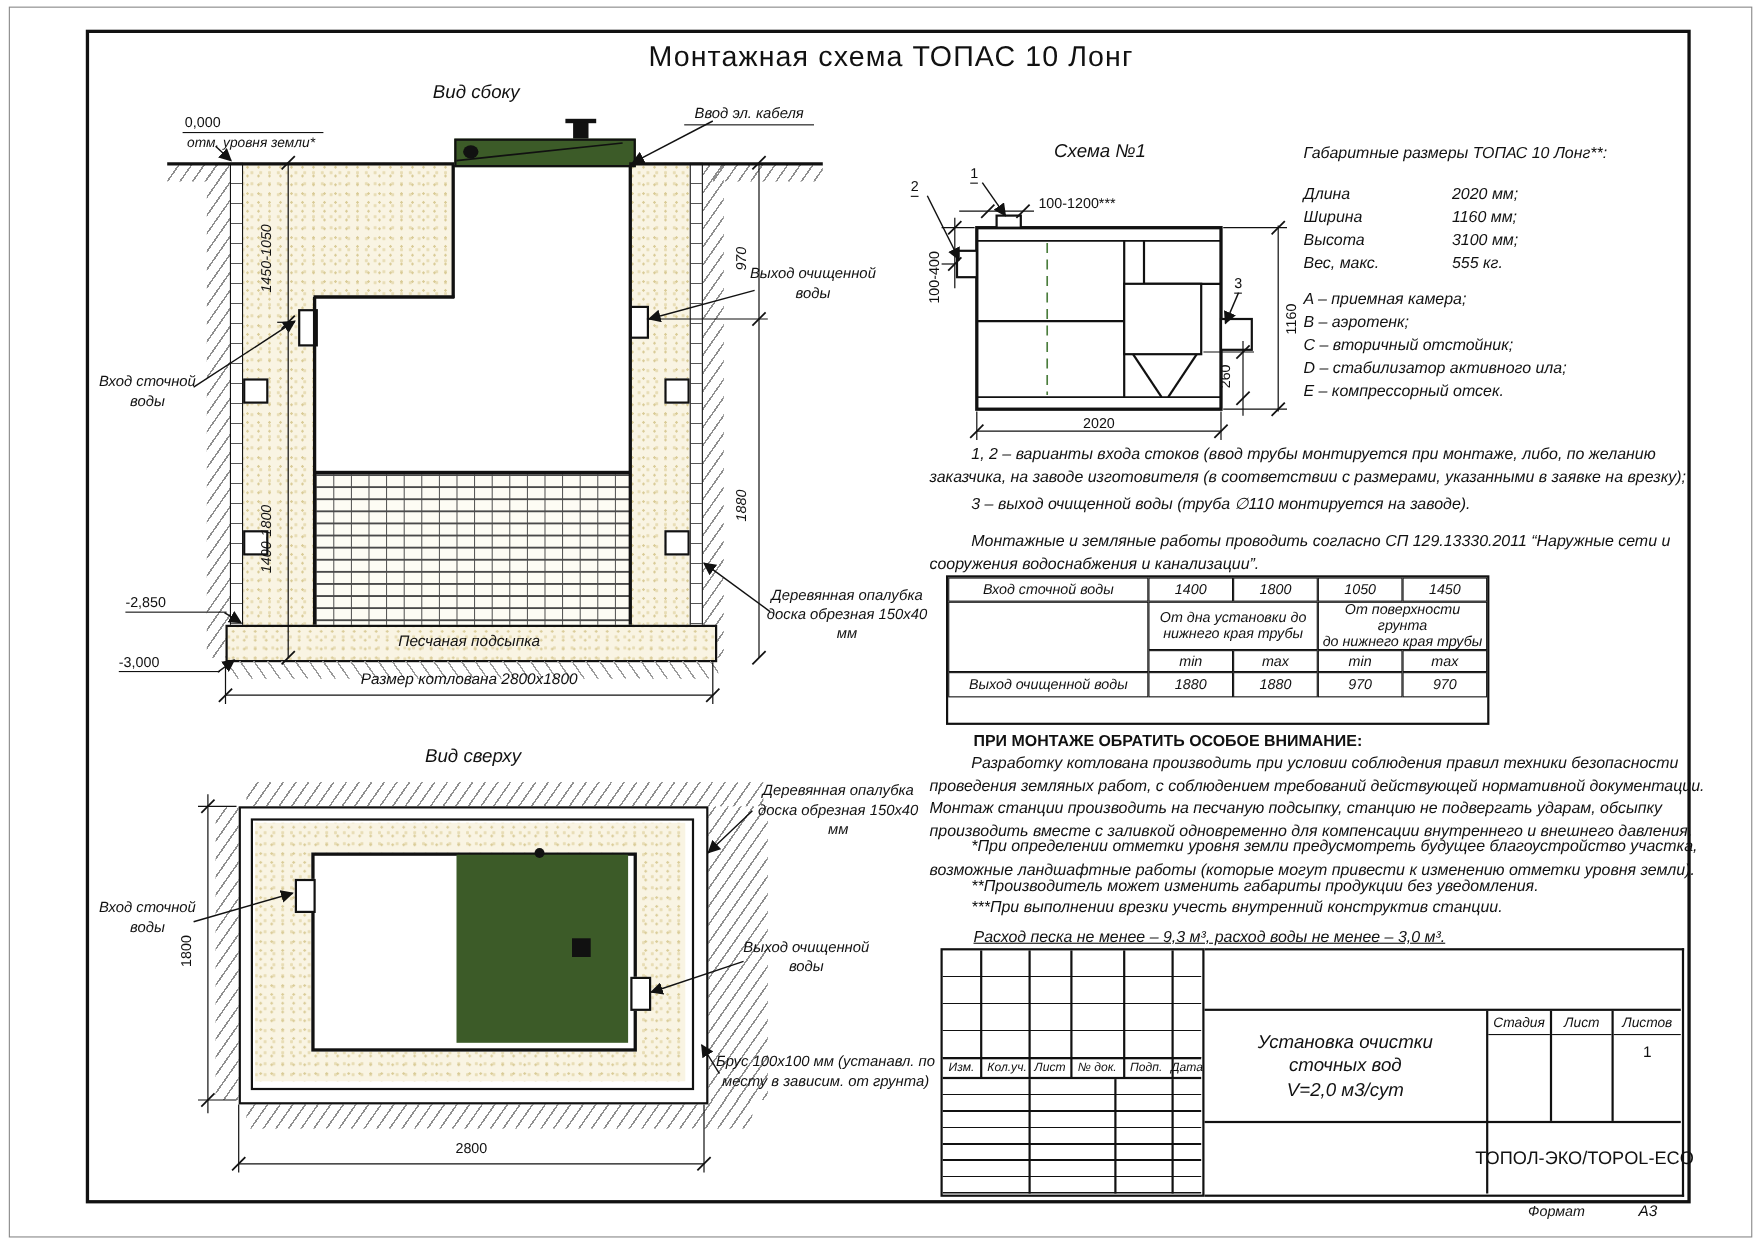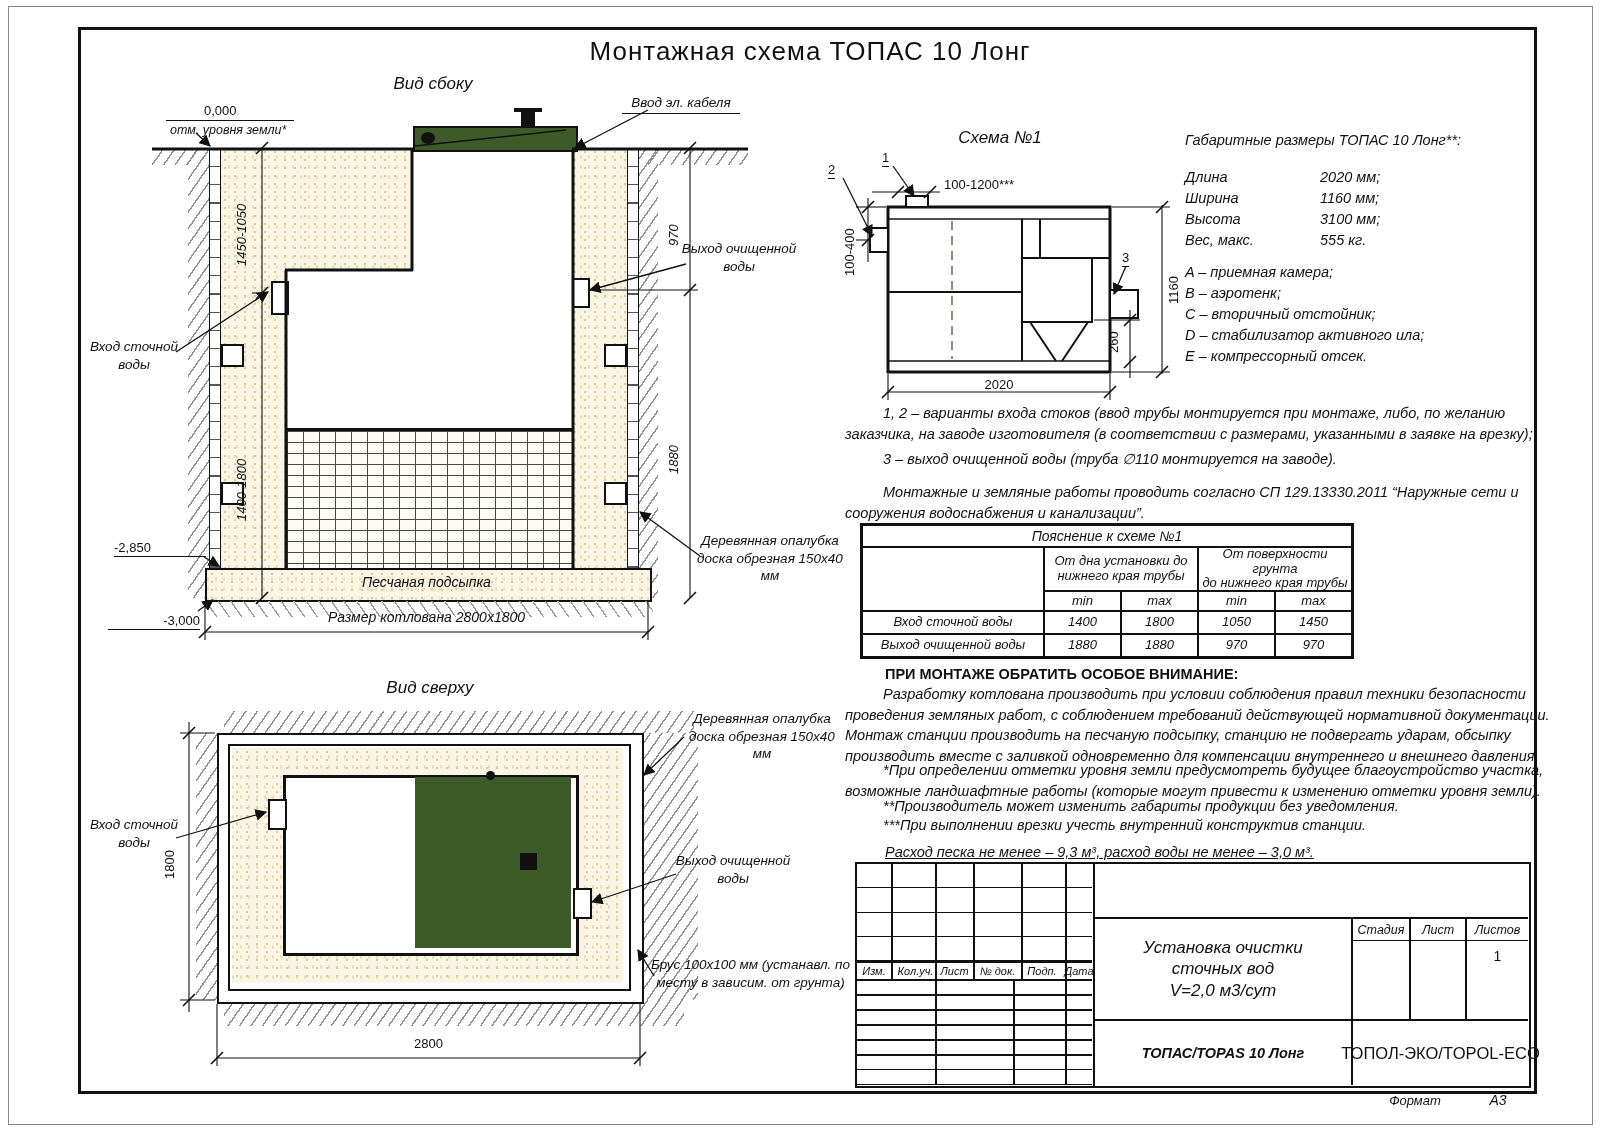--- a/index.html
+++ b/index.html
@@ -63,34 +63,34 @@
 <div class="abs hatch2" style="left:205px;top:601px;width:448px;height:16px;"></div>
 
 <div class="abs blk" style="left:514px;top:108px;width:28px;height:4px;"></div>
 <div class="abs blk" style="left:521px;top:111px;width:14px;height:15px;"></div>
 <div class="abs lid" style="left:413px;top:126px;width:161px;height:22px;"></div>
 <div class="abs blk" style="left:421px;top:132px;width:14px;height:12px;border-radius:50%;"></div>
 
 <div class="abs white" style="left:271px;top:281px;width:14px;height:30px;border:2px solid #111;"></div>
 <div class="abs white" style="left:572px;top:278px;width:14px;height:26px;border:2px solid #111;"></div>
 
-<div class="abs dimt" style="left:168px;top:103px;font-style:normal;margin-left:36px;">0,000</div>
+<div class="abs dimt" style="left:168px;top:103px;font-style:normal;">0,000</div>
 <div class="abs" style="left:166px;top:120px;width:128px;border-top:1.6px solid #111;"></div>
 <div class="abs lab lab-l" style="left:170px;top:122px;font-size:12.5px;">отм. уровня земли*</div>
 <div class="abs lab shelf" style="left:622px;top:94px;width:118px;">Ввод эл. кабеля</div>
 <div class="abs lab" style="left:676px;top:240px;width:126px;">Выход очищенной
 воды</div>
 <div class="abs lab" style="left:82px;top:338px;width:104px;">Вход сточной
 воды</div>
 <div class="abs lab" style="left:694px;top:532px;width:152px;">Деревянная опалубка
 доска обрезная 150х40 мм</div>
 <div class="abs lab" style="left:205px;top:573px;width:443px;font-size:14px;">Песчаная подсыпка</div>
 <div class="abs lab" style="left:205px;top:608px;width:443px;font-size:14px;">Размер котлована 2800х1800</div>
 <div class="abs dimt shelf" style="left:114px;top:540px;width:92px;font-style:normal;">-2,850</div>
-<div class="abs dimt shelf" style="left:108px;top:613px;width:92px;font-style:normal;text-align:right;">-3,000</div>
+<div class="abs dimt shelf" style="left:108px;top:594px;width:92px;font-style:normal;">-3,000</div>
 <div class="abs dimt vt" style="left:234px;top:165px;height:140px;">1450-1050</div>
 <div class="abs dimt vt" style="left:234px;top:415px;height:150px;">1400-1800</div>
 <div class="abs dimt vt" style="left:666px;top:195px;height:80px;">970</div>
 <div class="abs dimt vt" style="left:666px;top:415px;height:90px;">1880</div>
 
 <div class="abs viewtitle" style="left:330px;top:678px;width:200px;">Вид сверху</div>
 
 <div class="abs hatch" style="left:224px;top:711px;width:470px;height:22px;"></div>
 <div class="abs hatch" style="left:196px;top:733px;width:21px;height:267px;"></div>
 <div class="abs hatch" style="left:640px;top:733px;width:58px;height:267px;"></div>
@@ -145,21 +145,20 @@
 <div class="abs note" style="left:1185px;top:283px;">B – аэротенк;</div>
 <div class="abs note" style="left:1185px;top:304px;">C – вторичный отстойник;</div>
 <div class="abs note" style="left:1185px;top:325px;">D – стабилизатор активного ила;</div>
 <div class="abs note" style="left:1185px;top:346px;">E – компрессорный отсек.</div>
 
 <div class="abs note ind" style="left:845px;top:403px;width:700px;">1, 2 – варианты входа  стоков (ввод трубы монтируется при монтаже, либо, по желанию заказчика, на заводе изготовителя (в соответствии с размерами, указанными в заявке на врезку);</div>
 <div class="abs note ind" style="left:845px;top:449px;width:700px;">3 – выход очищенной воды (труба ∅110 монтируется на заводе).</div>
 <div class="abs note ind" style="left:845px;top:482px;width:700px;">Монтажные и земляные работы проводить согласно СП 129.13330.2011 “Наружные сети и сооружения водоснабжения и канализации”.</div>
 
 <div class="abs tbl" style="left:860px;top:523px;">
-  <div class="tc" style="grid-column:1/6;font-size:14px;">Пояснение к схеме №1</div>
   <div class="tc" style="grid-column:1;grid-row:2/4;"></div>
   <div class="tc" style="grid-column:2/4;grid-row:2;">От дна установки до
 нижнего края трубы</div>
   <div class="tc" style="grid-column:4/6;grid-row:2;">От поверхности грунта
 до нижнего края трубы</div>
   <div class="tc" style="grid-column:2;grid-row:3;">min</div>
   <div class="tc" style="grid-column:3;grid-row:3;">max</div>
   <div class="tc" style="grid-column:4;grid-row:3;">min</div>
   <div class="tc" style="grid-column:5;grid-row:3;">max</div>
   <div class="tc">Вход сточной воды</div>
@@ -207,21 +206,20 @@
 </div>
 
 <div class="abs" style="left:1095px;top:862px;width:436px;height:226px;border:2.5px solid #111;border-left:none;box-sizing:border-box;">
   <div class="abs stampline" style="left:0;top:53px;width:433px;height:2px;"></div>
 
   <div class="abs scell" style="left:0;top:55px;width:256px;height:100px;font-size:17px;text-align:center;white-space:pre-line;line-height:1.25;">Установка очистки
 сточных вод
 V=2,0 м3/сут</div>
   <div class="abs stampline" style="left:256px;top:55px;width:2px;height:166px;"></div>
   <div class="abs stampline" style="left:0;top:155px;width:433px;height:2px;"></div>
-  <div class="abs scell" style="left:0;top:157px;width:256px;height:64px;font-size:14.5px;font-weight:bold;">ТОПАС/TOPAS 10 Лонг</div>
 
   <div class="abs scell" style="left:258px;top:55px;width:56px;height:22px;font-size:12.5px;border-bottom:1.6px solid #111;box-sizing:border-box;">Стадия</div>
   <div class="abs scell" style="left:316px;top:55px;width:54px;height:22px;font-size:12.5px;border-bottom:1.6px solid #111;box-sizing:border-box;">Лист</div>
   <div class="abs scell" style="left:372px;top:55px;width:61px;height:22px;font-size:12.5px;border-bottom:1.6px solid #111;box-sizing:border-box;">Листов</div>
   <div class="abs stampline" style="left:314px;top:55px;width:1.6px;height:100px;"></div>
   <div class="abs stampline" style="left:370px;top:55px;width:1.6px;height:100px;"></div>
   <div class="abs scell" style="left:372px;top:77px;width:61px;height:30px;font-size:14px;font-style:normal;">1</div>
   <div class="abs scell" style="left:258px;top:157px;width:175px;height:64px;font-size:16.5px;font-style:normal;white-space:nowrap;">ТОПОЛ-ЭКО/TOPOL-ECO</div>
 </div>
 <div class="abs scell" style="left:1380px;top:1092px;width:70px;height:16px;font-size:13px;">Формат</div>

